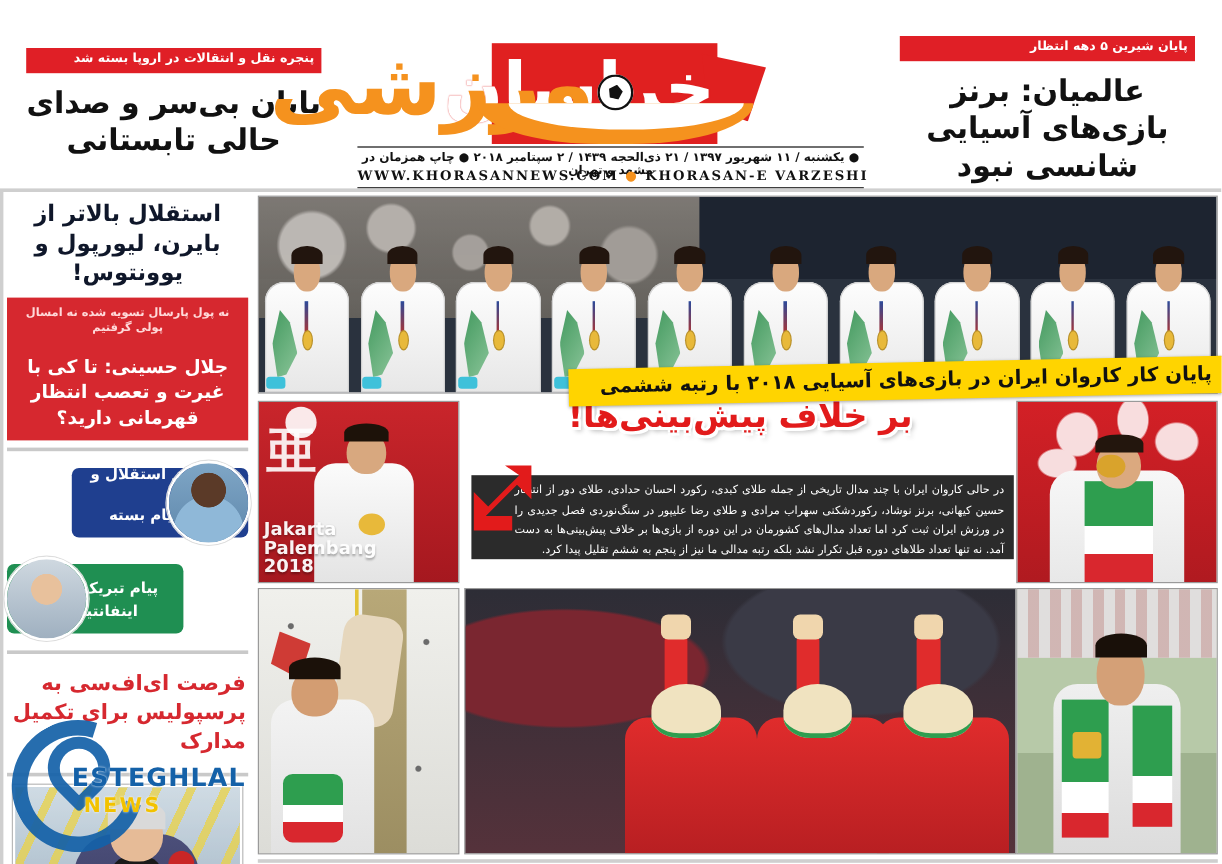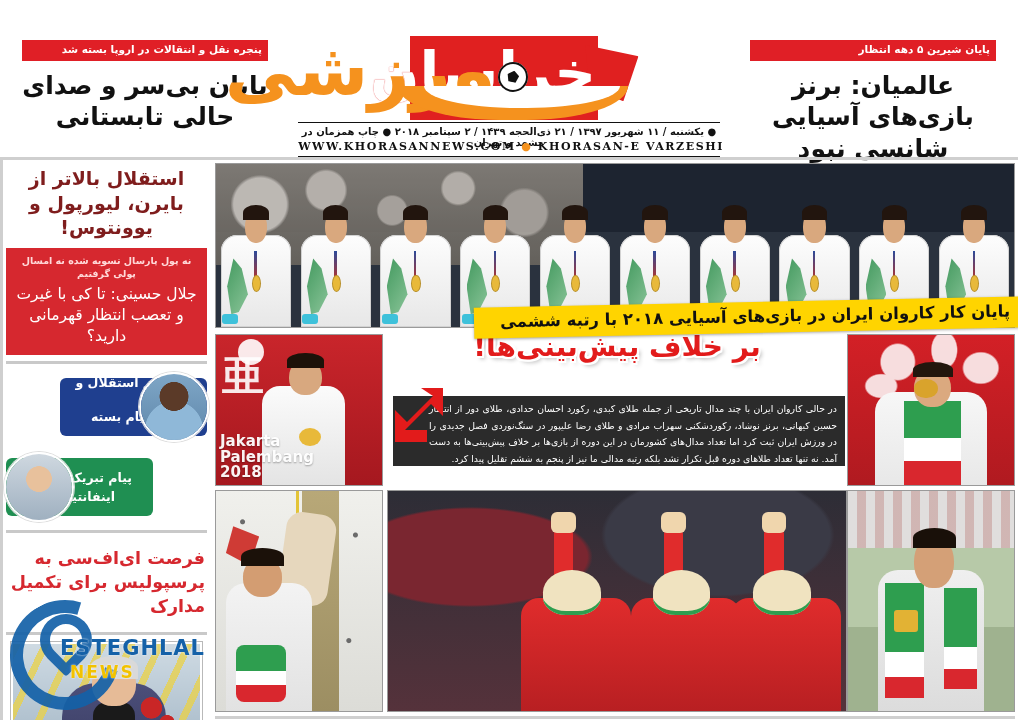--- a/index.html
+++ b/index.html
@@ -16,21 +16,21 @@
   .mh-side { position:absolute; top:0; width:290px; height:128px; }
   .mh-left  { left:0; }
   .mh-right { right:0; }
 
   .kicker {
     background:#e01f26; color:#fff; font-weight:bold;
     font-size:10.5px; padding:4px 6px 5px;
     letter-spacing:0; line-height:1.1;
   }
   .mh-left .kicker { margin:10px 22px 0 22px; }
-  .mh-right .kicker { margin:10px 22px 0 22px; }
+  .mh-right .kicker { margin:0 22px 0 22px; }
 
   .side-head {
     color:#111; font-weight:bold; font-size:25px; line-height:1.26;
     text-align:center; margin-top:9px; padding:0 10px;
     letter-spacing:-0.3px;
   }
 
   
   .logoblock { position:absolute; left:50%; transform:translateX(-50%); top:0; width:430px; height:128px; }
   .logo-art { position:relative; width:430px; height:94px; }
@@ -91,30 +91,30 @@
   .mh-rule { position:absolute; left:4px; right:4px; top:126px; height:1px; background:#111; }
 
   .head-divider { position:absolute; left:0; top:157px; width:1018px; height:3px; background:#cfcfcf; }
 
   
   .sidebar { position:absolute; left:0; top:160px; width:213px; height:560px; background:#fff; }
 
   .sb-sep { height:3px; background:#c9c9c9; margin:6px 6px; }
 
   .sb-blue-head {
-    color:#7f1d1d; font-weight:bold; font-size:19px; line-height:1.3;
+    color:#0f172a; font-weight:bold; font-size:19px; line-height:1.3;
     text-align:center; padding:6px 8px 6px; letter-spacing:-0.4px;
   }
 
   .sb-redbox {
     background:#d6282f; margin:2px 6px 0 6px; padding:6px 8px 9px;
     text-align:center; color:#fff;
   }
   .sb-redbox .rb-kicker { font-size:9.5px; font-weight:bold; color:#ffd9d9; line-height:1.4; }
-  .sb-redbox .rb-title { font-size:15.5px; font-weight:normal; line-height:1.35; margin-top:3px; letter-spacing:-0.3px; }
+  .sb-redbox .rb-title { font-size:15.5px; font-weight:bold; line-height:1.35; margin-top:15px; letter-spacing:-0.3px; }
 
   .sb-person { position:relative; margin:8px 6px 0 6px; height:72px; }
   .sb-pill {
     position:absolute; top:6px; height:58px; border-radius:6px;
     display:flex; flex-direction:column; justify-content:center; gap:4px;
     color:#fff; font-weight:bold; font-size:12.5px; padding:0 10px;
   }
   .sb-pill.blue  { background:#1f3f8f; right:0; left:54px; text-align:right; padding-right:14px;}
   .sb-pill.green { background:#1f8f52; left:0; right:54px; text-align:left; padding-left:14px;}
   .sb-avatar {

